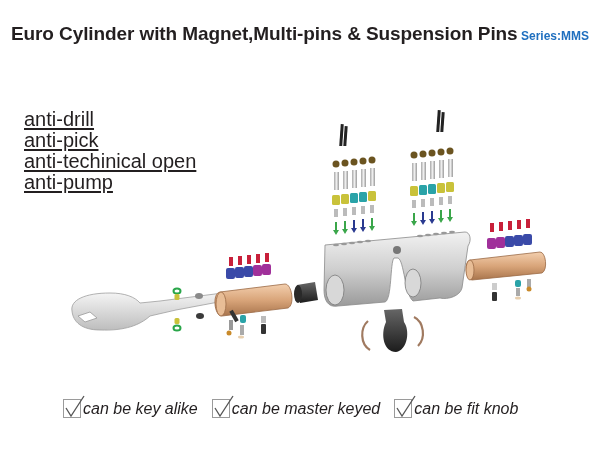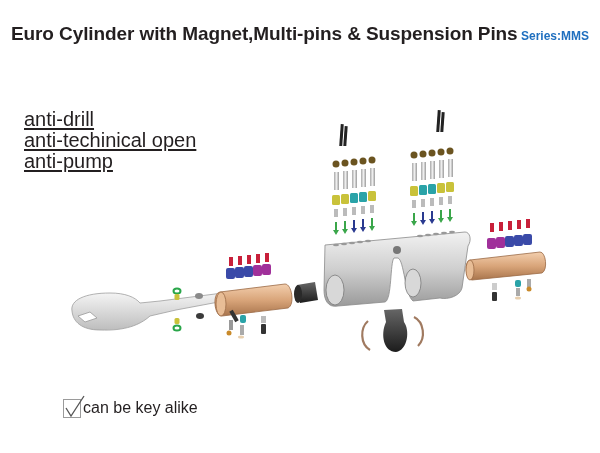--- a/index.html
+++ b/index.html
@@ -3,35 +3,36 @@
 <meta charset="utf-8">
 <style>
   html, body { margin: 0; padding: 0; background: #ffffff; }
   body { width: 600px; height: 453px; position: relative; overflow: hidden;
          font-family: "Liberation Sans", sans-serif; color: #231f20; }
   .title { position: absolute; left: 11px; top: 23px; font-size: 19px; font-weight: bold; letter-spacing: -0.1px; white-space: nowrap; }
   .series { position: absolute; right: 11px; top: 26px; text-align: right; font-weight: bold; font-size: 12px; color: #1f6fbf; line-height: 21px; }
   .features { position: absolute; left: 12px; top: 109px; font-size: 20px; line-height: 21px; margin-left: 12px; }
   .features div { text-decoration: underline; text-underline-offset: 2px; }
   .checks { position: absolute; left: 63px; top: 399px; font-size: 16px; display: flex; gap: 14px; white-space: nowrap; }
-  .check { display: flex; align-items: flex-start; }
+  .check { display: flex; align-items: flex-end; font-style: italic; }
   .box { width: 16px; height: 17px; border: 1px solid #9a9a9a; margin-right: 2px; position: relative; display: inline-block; }
   .box svg { position: absolute; left: -1px; top: -6px; }
   svg.art { position: absolute; left: 0; top: 0; }
 </style>
 </head>
 <body>
 
 <div class="title">Euro Cylinder with Magnet,Multi-pins &amp; Suspension Pins</div>
 <div class="series">
   <div>Series:MMS</div>
 </div>
 
 <div class="features">
   <div>anti-drill</div>
+  <div>anti-pick</div>
   <div>anti-techinical open</div>
   <div>anti-pump</div>
 </div>
 
 <svg class="art" width="600" height="453">
   <defs>
     <linearGradient id="gBody" x1="0" y1="0" x2="0" y2="1">
       <stop offset="0" stop-color="#f2f2f2"></stop>
         <stop offset="0.5" stop-color="#cfcfcf"></stop>
         <stop offset="1" stop-color="#9a9a9a"></stop>
@@ -218,13 +219,29 @@
 
 <div class="checks">
   <div class="check">
     <span class="box">
       <svg width="22" height="24">
           <path d="M3,14 L8,22 L21,2" fill="none" stroke="#555" stroke-width="1.3"></path>
         </svg>
     </span>
     <span>can be key alike</span>
   </div>
+  <div class="check">
+    <span class="box">
+      <svg width="22" height="24">
+          <path d="M3,14 L8,22 L21,2" fill="none" stroke="#555" stroke-width="1.3"></path>
+        </svg>
+    </span>
+    <span>can be master keyed</span>
+  </div>
+  <div class="check">
+    <span class="box">
+      <svg width="22" height="24">
+          <path d="M3,14 L8,22 L21,2" fill="none" stroke="#555" stroke-width="1.3"></path>
+        </svg>
+    </span>
+    <span>can be fit knob</span>
+  </div>
 </div>
 
 </body></html>

